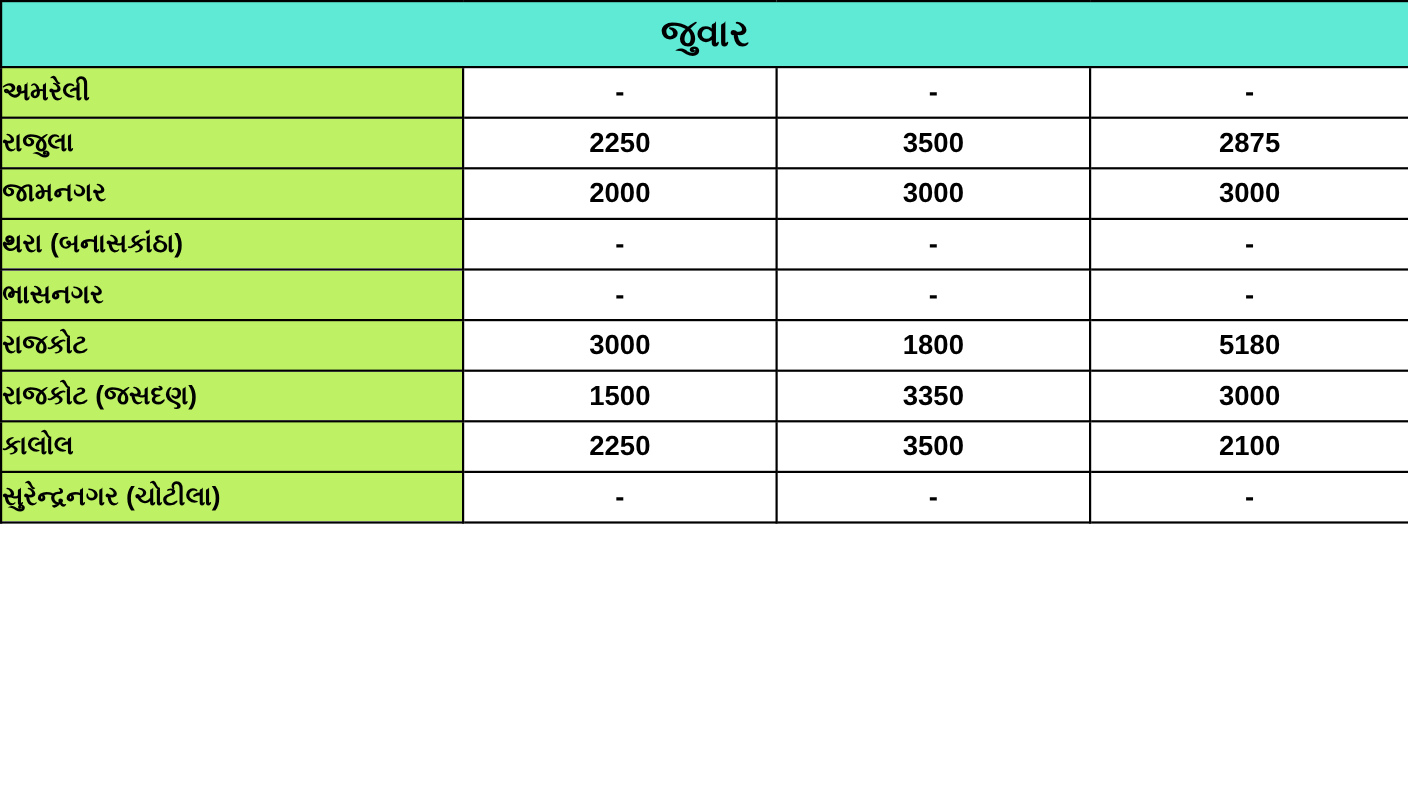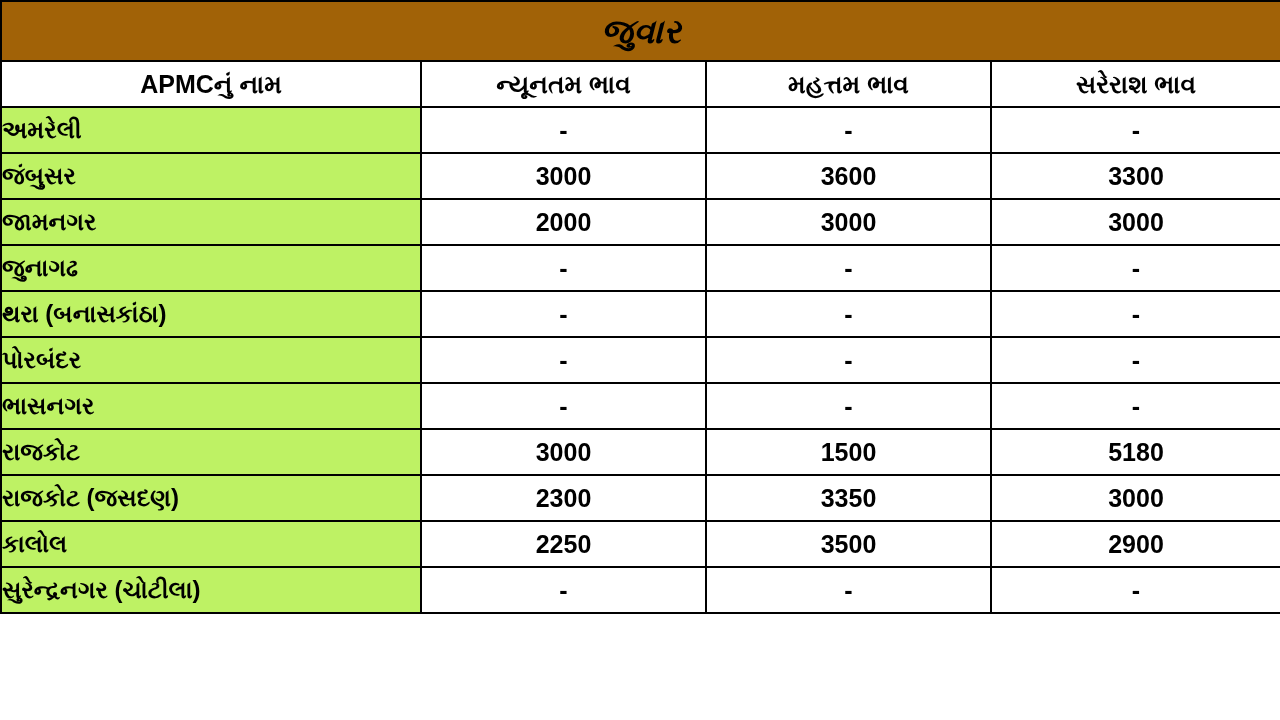--- a/index.html
+++ b/index.html
@@ -21,29 +21,28 @@
     width: 1280px;
     border-collapse: collapse;
     table-layout: fixed;
   }
   table.price-table td, table.price-table th {
     border: 2px solid #000000;
     padding: 0;
     margin: 0;
   }
   .title-cell {
-    background: #a16207;
+    background: #5eead4;
     text-align: center;
     font-size: 34px;
     font-weight: bold;
     color: #000000;
     height: 58px;
     line-height: 58px;
     letter-spacing: 0.5px;
-    font-style: italic;
   }
   .head-cell {
     background: #ffffff;
     text-align: center;
     font-size: 25px;
     font-weight: bold;
     color: #000000;
     height: 44px;
     line-height: 44px;
   }
@@ -82,84 +81,66 @@
       <col class="c-apmc">
       <col class="c-min">
       <col class="c-max">
       <col class="c-avg">
     </colgroup>
     <tbody>
       <tr>
         <td class="title-cell" colspan="4">જુવાર</td>
       </tr>
       <tr>
-        <td class="head-cell">APMCનું નામ</td>
-        <td class="head-cell">ન્યૂનતમ ભાવ</td>
-        <td class="head-cell">મહત્તમ ભાવ</td>
-        <td class="head-cell">સરેરાશ ભાવ</td>
-      </tr>
-      <tr>
         <td class="apmc-cell">અમરેલી</td>
         <td class="value-cell">-</td>
         <td class="value-cell">-</td>
         <td class="value-cell">-</td>
       </tr>
       <tr>
-        <td class="apmc-cell">જંબુસર</td>
-        <td class="value-cell">3000</td>
-        <td class="value-cell">3600</td>
-        <td class="value-cell">3300</td>
+        <td class="apmc-cell">રાજુલા</td>
+        <td class="value-cell">2250</td>
+        <td class="value-cell">3500</td>
+        <td class="value-cell">2875</td>
       </tr>
       <tr>
         <td class="apmc-cell">જામનગર</td>
         <td class="value-cell">2000</td>
         <td class="value-cell">3000</td>
         <td class="value-cell">3000</td>
       </tr>
       <tr>
-        <td class="apmc-cell">જુનાગઢ</td>
-        <td class="value-cell">-</td>
-        <td class="value-cell">-</td>
-        <td class="value-cell">-</td>
-      </tr>
-      <tr>
         <td class="apmc-cell">થરા (બનાસકાંઠા)</td>
-        <td class="value-cell">-</td>
-        <td class="value-cell">-</td>
-        <td class="value-cell">-</td>
-      </tr>
-      <tr>
-        <td class="apmc-cell">પોરબંદર</td>
         <td class="value-cell">-</td>
         <td class="value-cell">-</td>
         <td class="value-cell">-</td>
       </tr>
       <tr>
         <td class="apmc-cell">ભાસનગર</td>
         <td class="value-cell">-</td>
         <td class="value-cell">-</td>
         <td class="value-cell">-</td>
       </tr>
       <tr>
         <td class="apmc-cell">રાજકોટ</td>
         <td class="value-cell">3000</td>
-        <td class="value-cell">1500</td>
+        <td class="value-cell">1800</td>
         <td class="value-cell">5180</td>
       </tr>
       <tr>
         <td class="apmc-cell">રાજકોટ  (જસદણ)</td>
-        <td class="value-cell">2300</td>
+        <td class="value-cell">1500</td>
         <td class="value-cell">3350</td>
         <td class="value-cell">3000</td>
       </tr>
       <tr>
         <td class="apmc-cell">કાલોલ</td>
         <td class="value-cell">2250</td>
         <td class="value-cell">3500</td>
-        <td class="value-cell">2900</td>
+        <td class="value-cell">2100</td>
       </tr>
       <tr>
         <td class="apmc-cell">સુરેન્દ્રનગર (ચોટીલા)</td>
         <td class="value-cell">-</td>
         <td class="value-cell">-</td>
         <td class="value-cell">-</td>
       </tr>
     </tbody>
   </table>
 </div>

